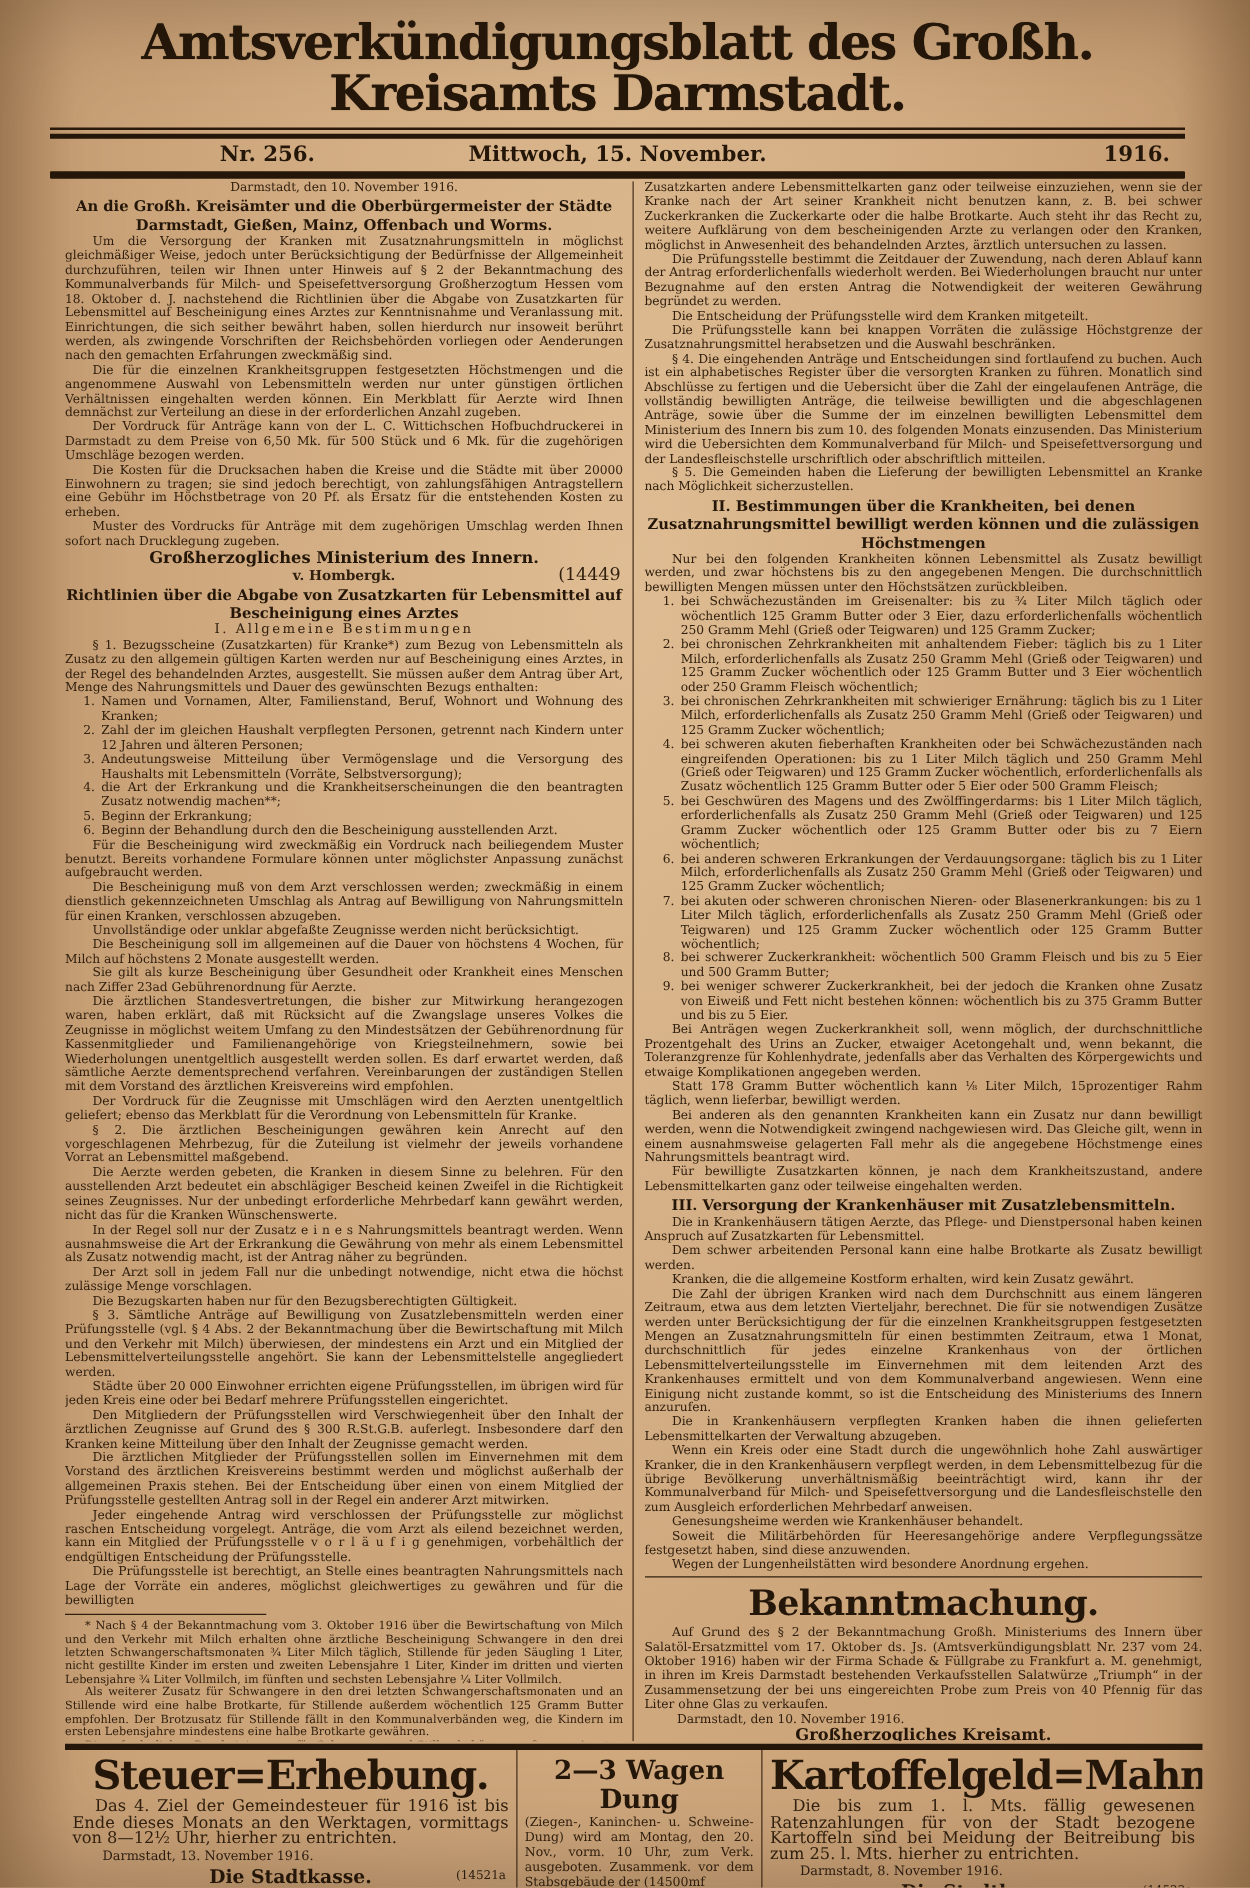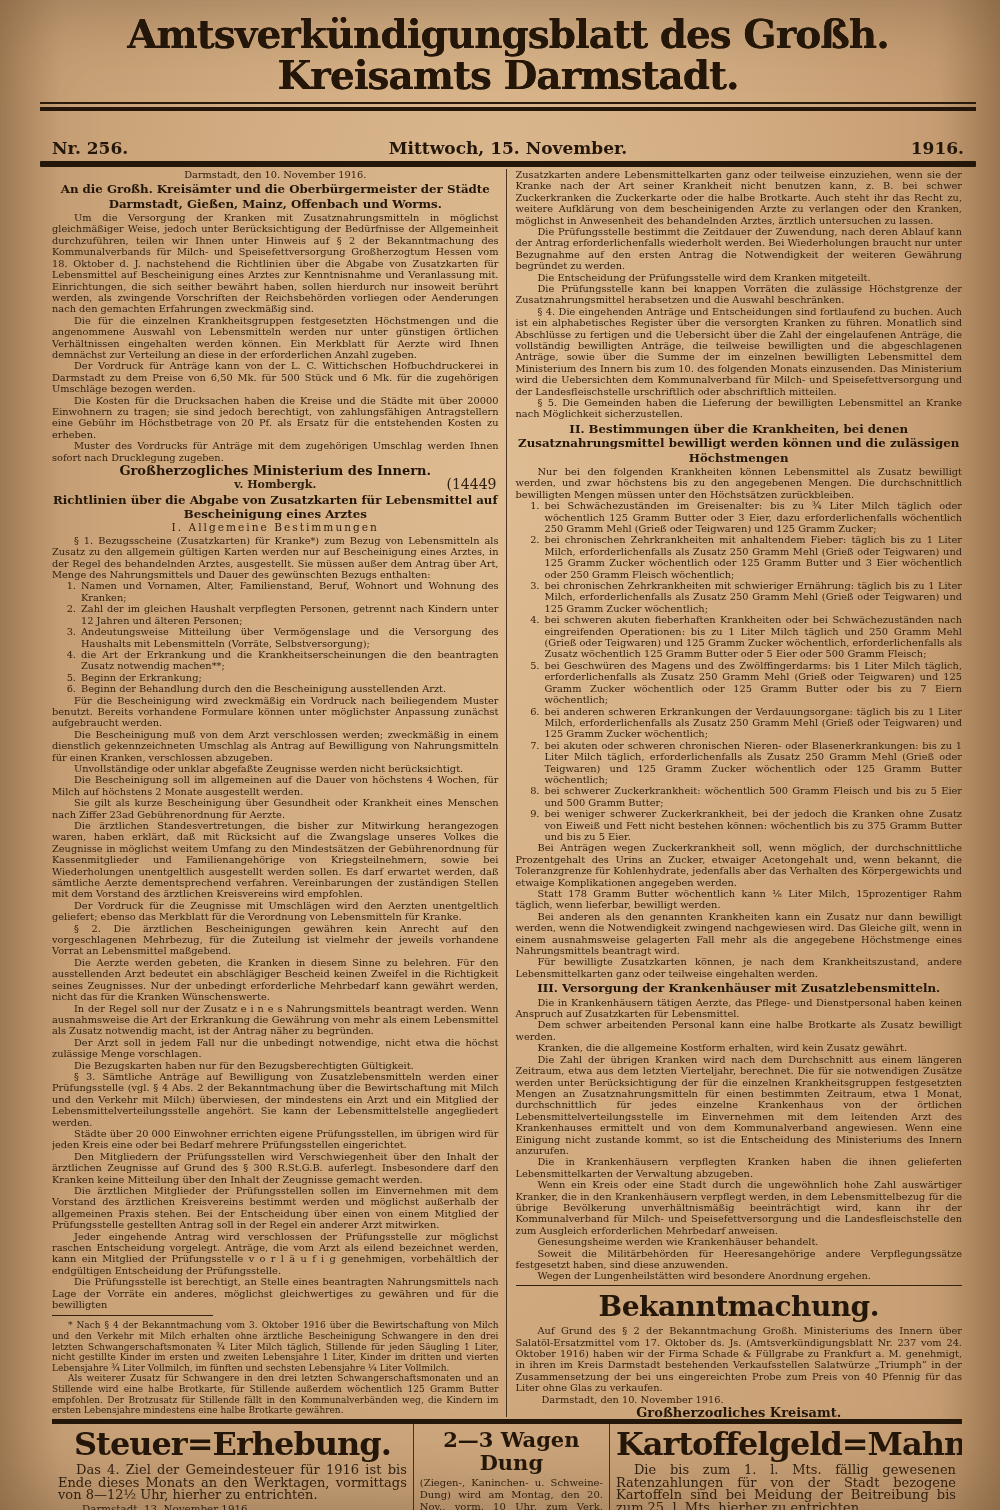--- a/index.html
+++ b/index.html
@@ -11,29 +11,29 @@
   }
   .sheet{
     width:1000px;height:1510px;position:relative;
     background:
       radial-gradient(ellipse at 50% 30%, rgba(236,205,164,.55), rgba(0,0,0,0) 60%),
       linear-gradient(90deg,#b68e64 0%,#caa278 6%,#cfa87e 50%,#c9a076 94%,#b28a60 100%),
       #c8a076;
     box-shadow:inset 0 0 90px rgba(74,48,24,.45);
   }
   
-  .masthead{padding:14px 24px 0 40px;}
+  .masthead{padding:14px 52px 0 40px;}
   .mast-title{
     text-align:center;font-weight:bold;font-size:39px;line-height:1.05;
     letter-spacing:-1px;color:#241608;
     text-shadow:0 0 .6px #241608;
   }
   .mast-rule{margin-top:6px;border-top:2px solid #2a1a0b;border-bottom:4px solid #241608;height:3px;}
   .issue-row{display:flex;align-items:baseline;font-weight:bold;font-size:17px;padding:3px 12px 2px 12px;color:#241608;}
-  .issue-no{width:200px;text-align:left;margin-top:24px;}
+  .issue-no{width:200px;text-align:right;}
   .issue-date{flex:1;text-align:center;}
   .issue-year{width:200px;text-align:right;}
   .bar{height:6px;background:#241608;margin:1px 0 0 0;border-radius:1px;}
   
   .cols{display:flex;margin:2px 38px 0 52px;height:1248px;overflow:hidden;}
   .col{width:50%;height:100%;overflow:hidden;font-size:9.8px;line-height:11.4px;color:#31200f;}
   .col-left{padding-right:7px;}
   .col-right{border-left:1px solid rgba(48,28,12,.85);padding-left:9px;}
   
   .b-date{text-align:center;}

